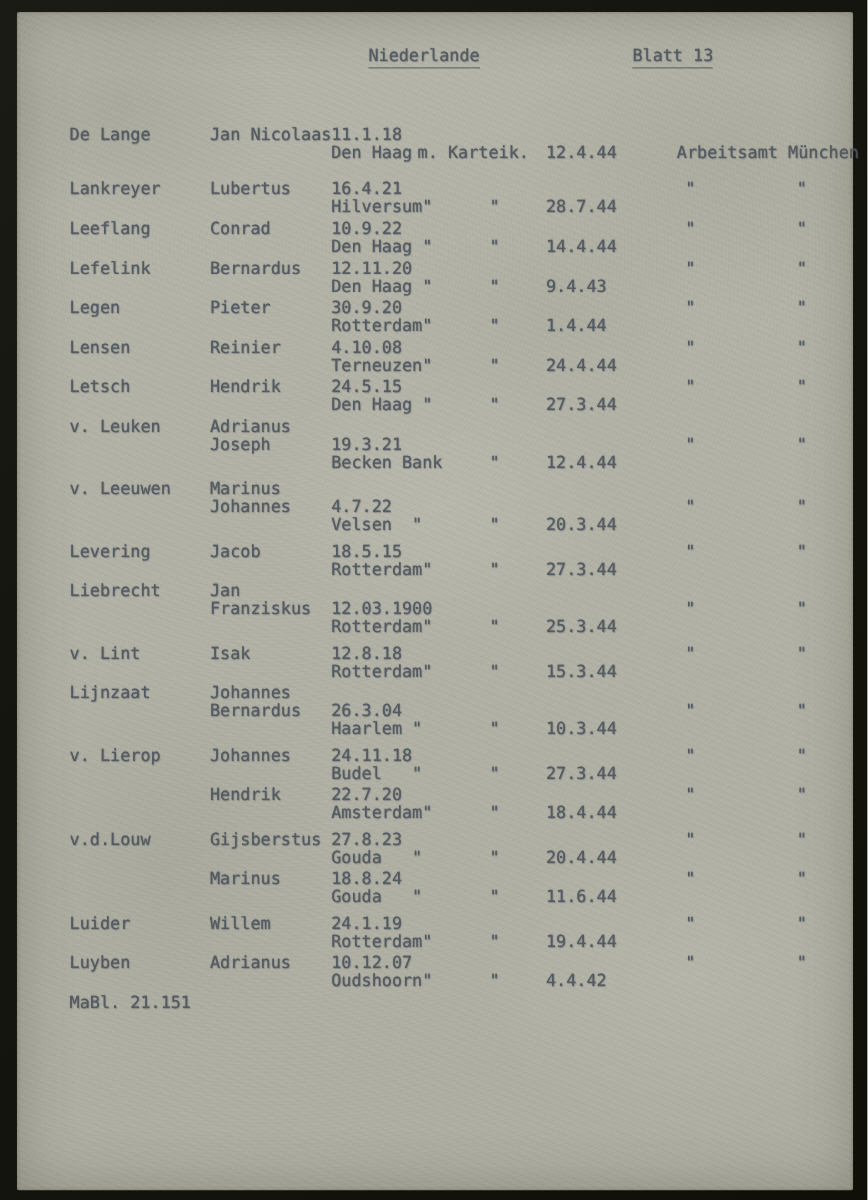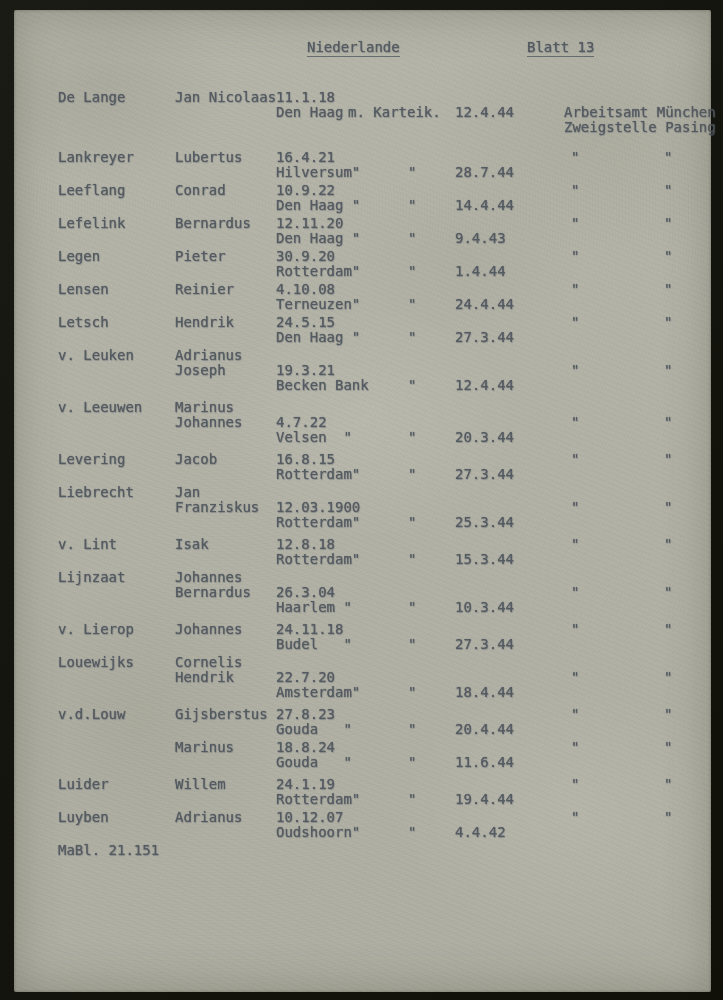--- a/index.html
+++ b/index.html
@@ -30,21 +30,21 @@
       repeating-radial-gradient(circle at 30% 20%, rgba(0,0,0,.012) 0 1px, transparent 1px 3px);
   }
   .content{
     position:relative;z-index:2;height:100%;
     font-size:14px;line-height:15px;
     color:#4d545c;
     text-shadow:0 0 1px rgba(77,84,92,.85), .6px .6px .8px rgba(95,101,110,.45);
     filter:blur(.2px);
     opacity:.92;
   }
-  .hline{position:relative;height:17px;padding-top:30px;}
+  .hline{position:relative;height:17px;padding-top:46px;}
   .cell{position:absolute;top:0;white-space:pre;}
   .hcell{position:absolute;top:30px;white-space:pre;border-bottom:1px solid rgba(77,84,92,.8);padding-bottom:1px;}
   .h-title{left:293px;}
   .h-blatt{left:513px;}
   .rows{margin-top:33px;}
   .line{position:relative;height:15px;}
   .row.r1{margin-bottom:15px;}
   .row.r2{margin-bottom:3px;}
   .row.r3{margin-bottom:7px;text-align:right;}
   .c1{left:44px;}
@@ -76,23 +76,20 @@
               <span class="cell c1">De Lange</span>
               <span class="cell c2">Jan Nicolaas</span>
               <span class="cell c3">11.1.18</span>
             </div>
             <div class="line">
               <span class="cell c3">Den Haag</span>
               <span class="cell c4a">m. Karteik.</span>
               <span class="cell c5">12.4.44</span>
               <span class="cell c6a">Arbeitsamt München</span>
             </div>
-            <div class="line">
-              <span class="cell c6a">Zweigstelle Pasing</span>
-            </div>
           </div>
           <div class="row r2">
             <div class="line">
               <span class="cell c1">Lankreyer</span>
               <span class="cell c2">Lubertus</span>
               <span class="cell c3">16.4.21</span>
               <span class="cell c6">"</span>
               <span class="cell c7">"</span>
             </div>
             <div class="line">
@@ -202,21 +199,21 @@
             <div class="line">
               <span class="cell c3">Velsen  "</span>
               <span class="cell c4">"</span>
               <span class="cell c5">20.3.44</span>
             </div>
           </div>
           <div class="row r2">
             <div class="line">
               <span class="cell c1">Levering</span>
               <span class="cell c2">Jacob</span>
-              <span class="cell c3">16.8.15</span>
+              <span class="cell c3">18.5.15</span>
               <span class="cell c6">"</span>
               <span class="cell c7">"</span>
             </div>
             <div class="line">
               <span class="cell c3">Rotterdam"</span>
               <span class="cell c4">"</span>
               <span class="cell c5">27.3.44</span>
             </div>
           </div>
           <div class="row r3">
@@ -276,24 +273,20 @@
               <span class="cell c7">"</span>
             </div>
             <div class="line">
               <span class="cell c3">Budel   "</span>
               <span class="cell c4">"</span>
               <span class="cell c5">27.3.44</span>
             </div>
           </div>
           <div class="row r3">
             <div class="line">
-              <span class="cell c1">Louewijks</span>
-              <span class="cell c2">Cornelis</span>
-            </div>
-            <div class="line">
               <span class="cell c2">Hendrik</span>
               <span class="cell c3">22.7.20</span>
               <span class="cell c6">"</span>
               <span class="cell c7">"</span>
             </div>
             <div class="line">
               <span class="cell c3">Amsterdam"</span>
               <span class="cell c4">"</span>
               <span class="cell c5">18.4.44</span>
             </div>

